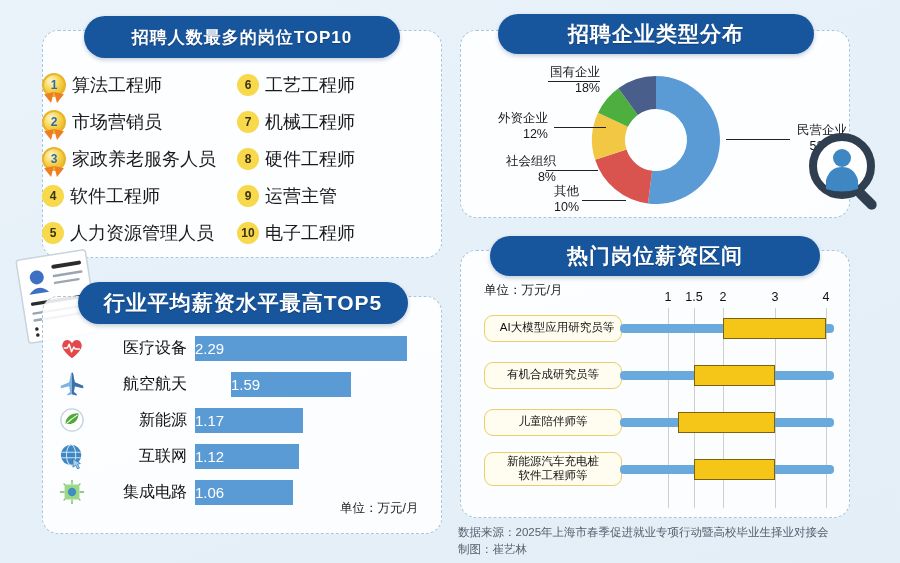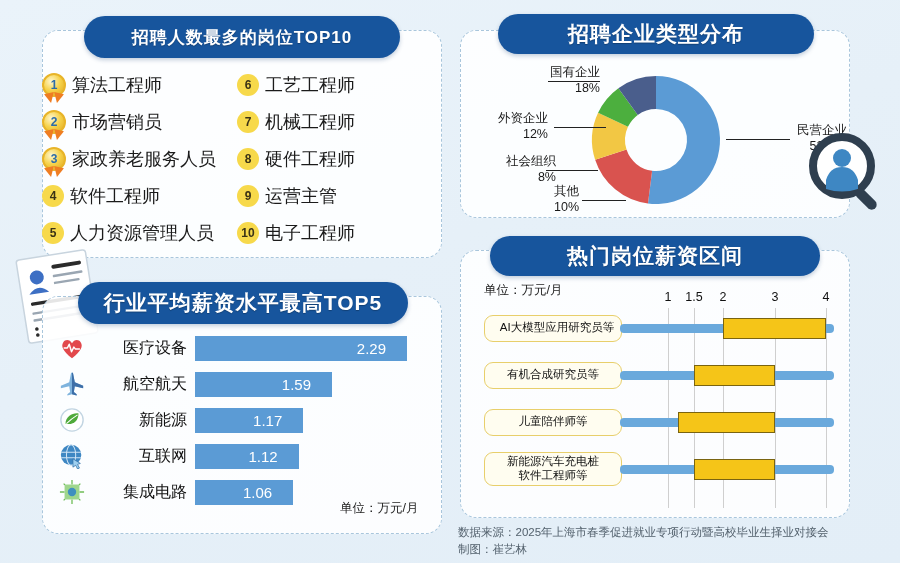--- a/index.html
+++ b/index.html
@@ -82,21 +82,21 @@
 
   
   #p3 { left: 42px; top: 296px; width: 400px; height: 238px; }
   #p3-title { left: 78px; top: 282px; width: 330px; height: 42px; font-size: 21px; }
   #bars { position: absolute; left: 55px; top: 330px; width: 380px; height: 190px; }
   .brow { position: relative; height: 36px; display: flex; align-items: center; }
   .bicon { width: 34px; flex: 0 0 34px; display: flex; align-items: center; justify-content: center; }
   .bname { width: 106px; flex: 0 0 106px; text-align: right; font-size: 16px; color: #111; padding-right: 8px; white-space: nowrap; }
   .bbar {
     height: 25px; background: #5b9bd5;
-    display: flex; align-items: center; justify-content: flex-end;
+    display: flex; align-items: center; justify-content: flex-start;
     padding-right: 21px; color: #fff; font-size: 15px;
   }
   #p3-unit { position: absolute; left: 340px; top: 500px; font-size: 12.5px; color: #222; }
 
   
   #p4 { left: 460px; top: 250px; width: 390px; height: 268px; }
   #p4-title { left: 490px; top: 236px; width: 330px; height: 40px; font-size: 21px; }
   #p4-unit { position: absolute; left: 484px; top: 282px; font-size: 12.5px; color: #222; }
   #range-area { position: absolute; left: 460px; top: 250px; width: 390px; height: 268px; }
   .tick-label { position: absolute; font-size: 12.5px; color: #111; transform: translateX(-50%); }
@@ -251,21 +251,21 @@
         </div>
       </div>
       <div class="brow">
         <div class="bicon">
           <svg viewBox="0 0 28 28" width="26" height="26">
             <path d="M13 2 l2 0 l2 10 l9 4 l0 2.5 l-9 -2 l-1 6 l3 2.5 l0 1.5 l-5 -1.5 l-5 1.5 l0 -1.5 l3 -2.5 l-1 -6 l-9 2 l0 -2.5 l9 -4 z" fill="#7eb3dd"></path>
             <path d="M14 2 l1 0 l2 10 l9 4 l0 2.5 l-9 -2 l-1 6 l3 2.5 l0 1.5 l-5 -1.5 z" fill="#3e6fa8"></path>
           </svg>
         </div>
         <div class="bname">航空航天</div>
-        <div class="bbar" style="width: 137px; background: rgb(91, 155, 213);">
+        <div class="bbar" style="width: 120px; background: rgb(91, 155, 213); margin-left: 36px;">
           <span>1.59</span>
         </div>
       </div>
       <div class="brow">
         <div class="bicon">
           <svg viewBox="0 0 28 28" width="26" height="26">
             <circle cx="14" cy="14" r="12" fill="#ffffff" stroke="#c2d5e2" stroke-width="1.5"></circle>
             <path d="M7 18 C7 10 15 6 21 7 C21 15 15 20 7 18 Z" fill="#4faa3a"></path>
             <path d="M8 18 C12 14 16 11 20 8.5" stroke="#ffffff" stroke-width="1.2" fill="none"></path>
           </svg>

